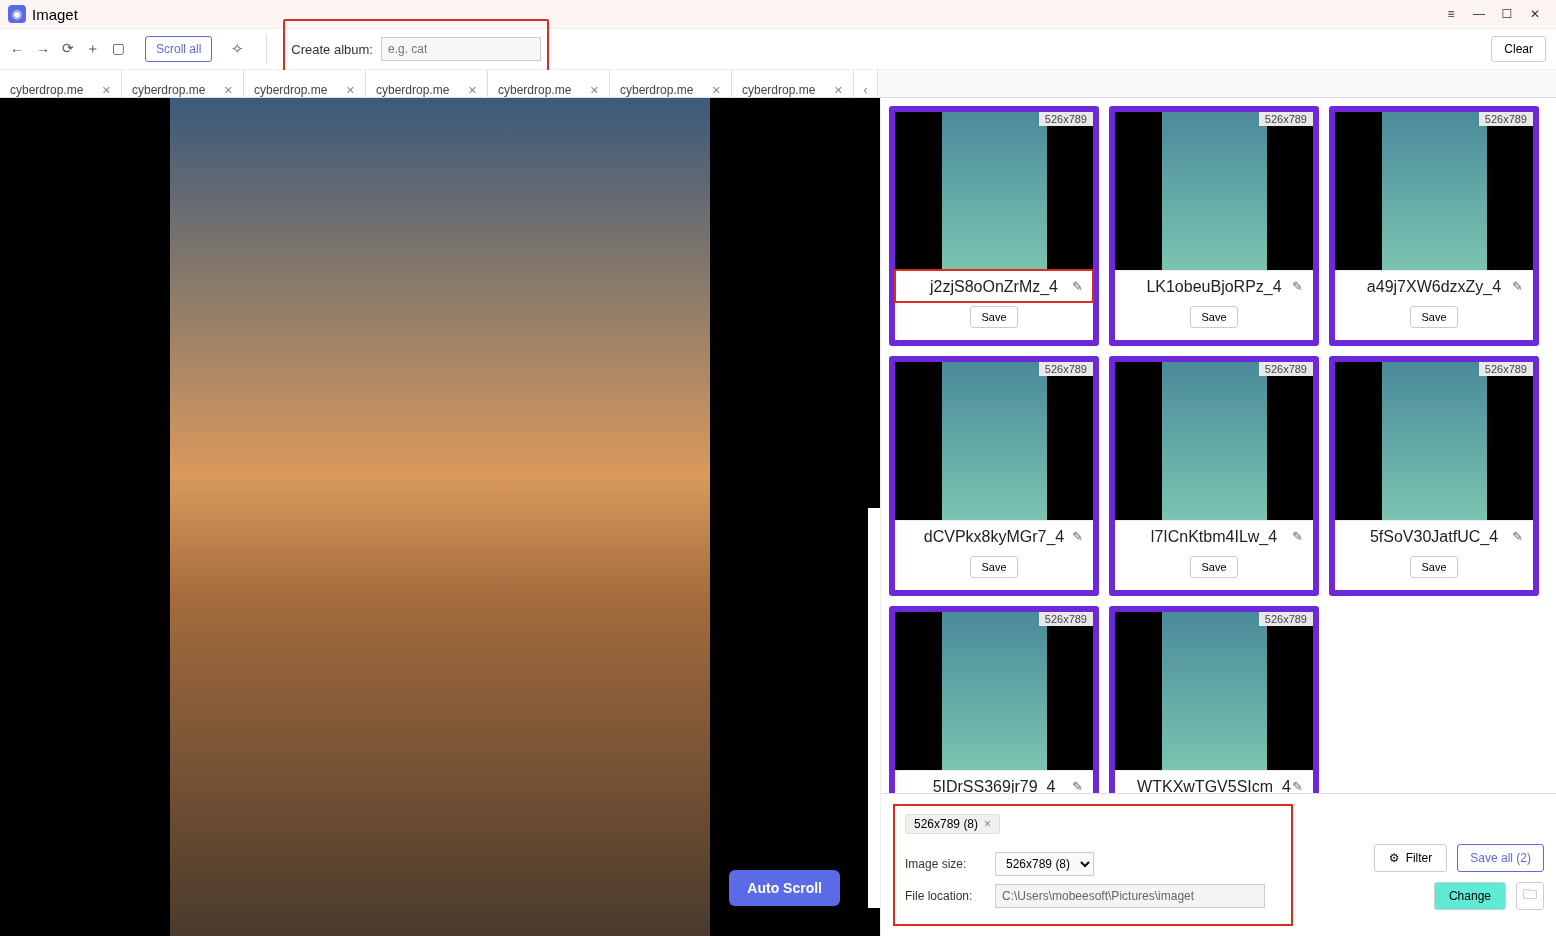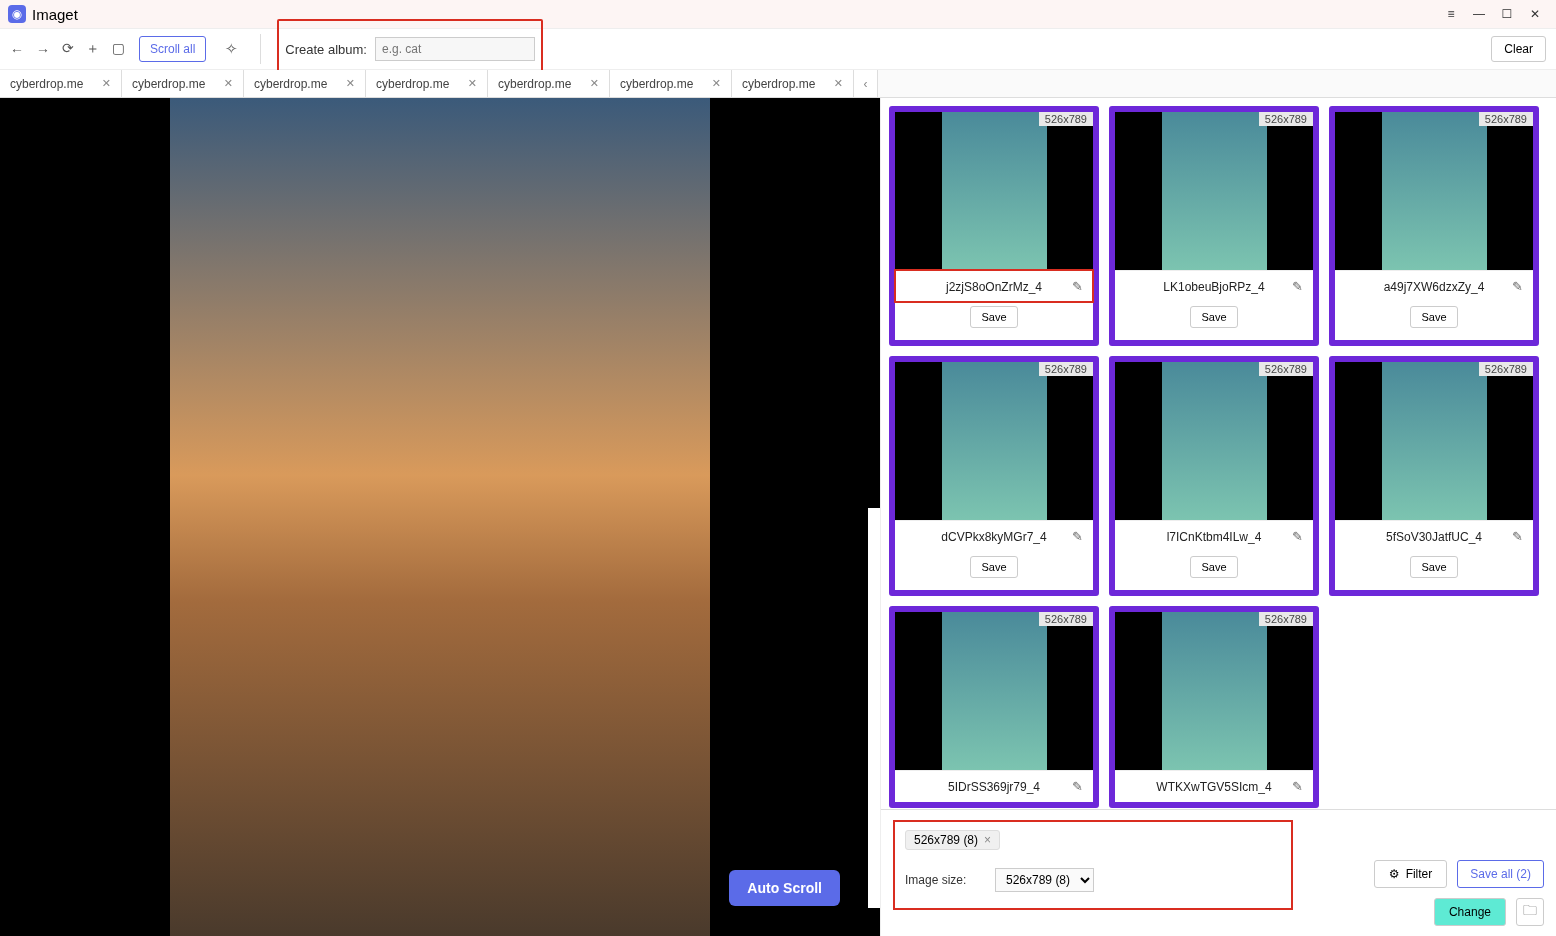--- a/index.html
+++ b/index.html
@@ -11,31 +11,31 @@
 .titlebar .appname { font-size: 15px; }
 .titlebar .spacer { flex: 1; }
 .titlebar .winbtn { width: 26px; height: 22px; display: flex; align-items: center; justify-content: center; margin-left: 2px; color: #333; }
 
 
 .toolbar { height: 42px; display: flex; align-items: center; padding: 0 10px; gap: 6px; background: #fff; border-top: 1px solid #eee; border-bottom: 1px solid #eee; }
 .navicons { display:flex; gap:12px; margin-right:8px; }
 .navicons span { color:#555; font-size:14px; }
 .urlbar { flex: 0 0 590px; height: 28px; border: 1px solid #ccc; border-radius: 3px; padding: 2px 8px; display:flex; align-items:center; }
 .urlbar input { border:none; outline:none; width:100%; font-size:12px; color:#666;}
-.scrollall { height:26px; border:1px solid #5b6be8; color:#5b6be8; background:#fff; padding:0 10px; border-radius:3px; font-size:12px; }
+.scrollall { height:26px; border:1px solid #5b6be8; color:#5b6be8; background:#fff; padding:0 10px; border-radius:3px; font-size:12px; margin-left:6px; }
 .tool-icon { width:26px; height:26px; display:flex; align-items:center; justify-content:center; color:#666; font-size:15px; margin-left:6px;}
 .divider-v { width:1px; height:30px; background:#ddd; margin:0 10px; }
 .album-box { display:flex; align-items:center; gap:8px; border:2px solid #d92d20; padding:16px 6px; border-radius:2px; }
 .album-label { font-size:13px; color:#333; }
 .album-input { width:160px; height:24px; border:1px solid #ccc; background:#f7f7f7; padding:0 6px; font-size:12px; color:#888;}
 .clearbtn { height:26px; border:1px solid #ccc; background:#fff; padding:0 12px; border-radius:3px; font-size:12px; margin-left:auto; }
 
 
 .tabstrip { height: 28px; display:flex; align-items:stretch; background:#fafafa; border-bottom:1px solid #ddd; }
-.tab { width:122px; display:flex; align-items:center; justify-content:space-between; padding:0 10px; border-right:1px solid #ddd; font-size:12px; color:#444; background:#fff; }
+.tab { width:122px; display:flex; align-items:flex-end; justify-content:space-between; padding:0 10px; border-right:1px solid #ddd; font-size:12px; color:#444; background:#fff; }
 .tab .x { color:#888; font-size:11px; }
 .tab.more { width:24px; justify-content:center; color:#888;}
 
 
 .main { display:flex; height: calc(936px - 28px - 42px - 28px); }
 
 
 .viewer { width: 880px; background:#000; position:relative; display:flex; align-items:center; justify-content:center;}
 .viewer .imgbox { width: 540px; height: 100%; background: linear-gradient(#3b5a7a 0%, #d99a5b 45%, #a36b3d 60%, #4a3a2c 100%); }
 .autoscroll { position:absolute; bottom:30px; right:40px; background:#5b6be8; color:#fff; border:none; border-radius:6px; padding:10px 18px; font-size:14px; font-weight:600;}
@@ -43,21 +43,21 @@
 
 .rightpanel { flex:1; display:flex; flex-direction:column; background:#fff; border-left:1px solid #eee;}
 .thumbgrid { flex:1; overflow:auto; padding:8px; }
 .row { display:flex; gap:10px; margin-bottom:10px; }
 .card { width: 210px; border:6px solid #6d28d9; border-radius:3px; background:#fff; display:flex; flex-direction:column; position:relative;}
 .card .thumbwrap { height:158px; background:#000; display:flex; align-items:center; justify-content:center; position:relative;}
 .card .thumb { width:105px; height:158px; background: linear-gradient(#4a8a9a, #7cc4b0);}
 .card .dimbadge { position:absolute; top:0; right:0; background:#e8e8e8; color:#444; font-size:11px; padding:1px 6px;}
 .card .namerow { display:flex; align-items:center; justify-content:center; padding:6px 8px; position:relative; border-top:1px solid #eee; height:32px;}
 .card .namerow.hl { outline:2px solid #d92d20; outline-offset:-1px; }
-.card .name { font-size:12px; color:#222; text-align:center;}
+.card .name { font-size:16px; color:#222; text-align:center;}
 .card .editicon { position:absolute; right:10px; color:#666; font-size:13px;}
 .card .savebtn { margin:4px auto 12px; width:48px; height:22px; border:1px solid #ccc; background:#fff; font-size:11px; border-radius:3px; display:block;}
 
 
 .settings { border-top:1px solid #ddd; padding:10px 12px; display:flex; gap:14px; align-items:flex-start;}
 .settings-left { border:2px solid #d92d20; padding:8px 10px; width:400px; }
 .chip { display:inline-flex; align-items:center; gap:6px; background:#f0f0f0; border:1px solid #ddd; border-radius:3px; padding:2px 8px; font-size:12px; margin-bottom:10px;}
 .chip .chipx { color:#888; cursor:pointer;}
 .frow { display:flex; align-items:center; gap:10px; margin:8px 0; font-size:12px; }
 .frow label { width:80px; color:#333;}
@@ -244,20 +244,24 @@
     <div class="settings">
       <div class="settings-left">
         <div class="chip">
           <span>526x789 (8)</span>
           <span class="chipx">×</span>
         </div>
         <div class="frow">
           <label>Image size:</label>
           <select><option>526x789 (8)</option></select>
         </div>
+        <div class="frow">
+          <label>File location:</label>
+          <input class="loc" value="C:\Users\mobeesoft\Pictures\imaget" style="">
+        </div>
       </div>
       <div class="settings-right">
         <div class="rightrow">
           <button class="filterbtn">
               <span>⚙</span>
               <span>Filter</span>
             </button>
           <button class="saveall">Save all (2)</button>
         </div>
         <div class="rightrow">

